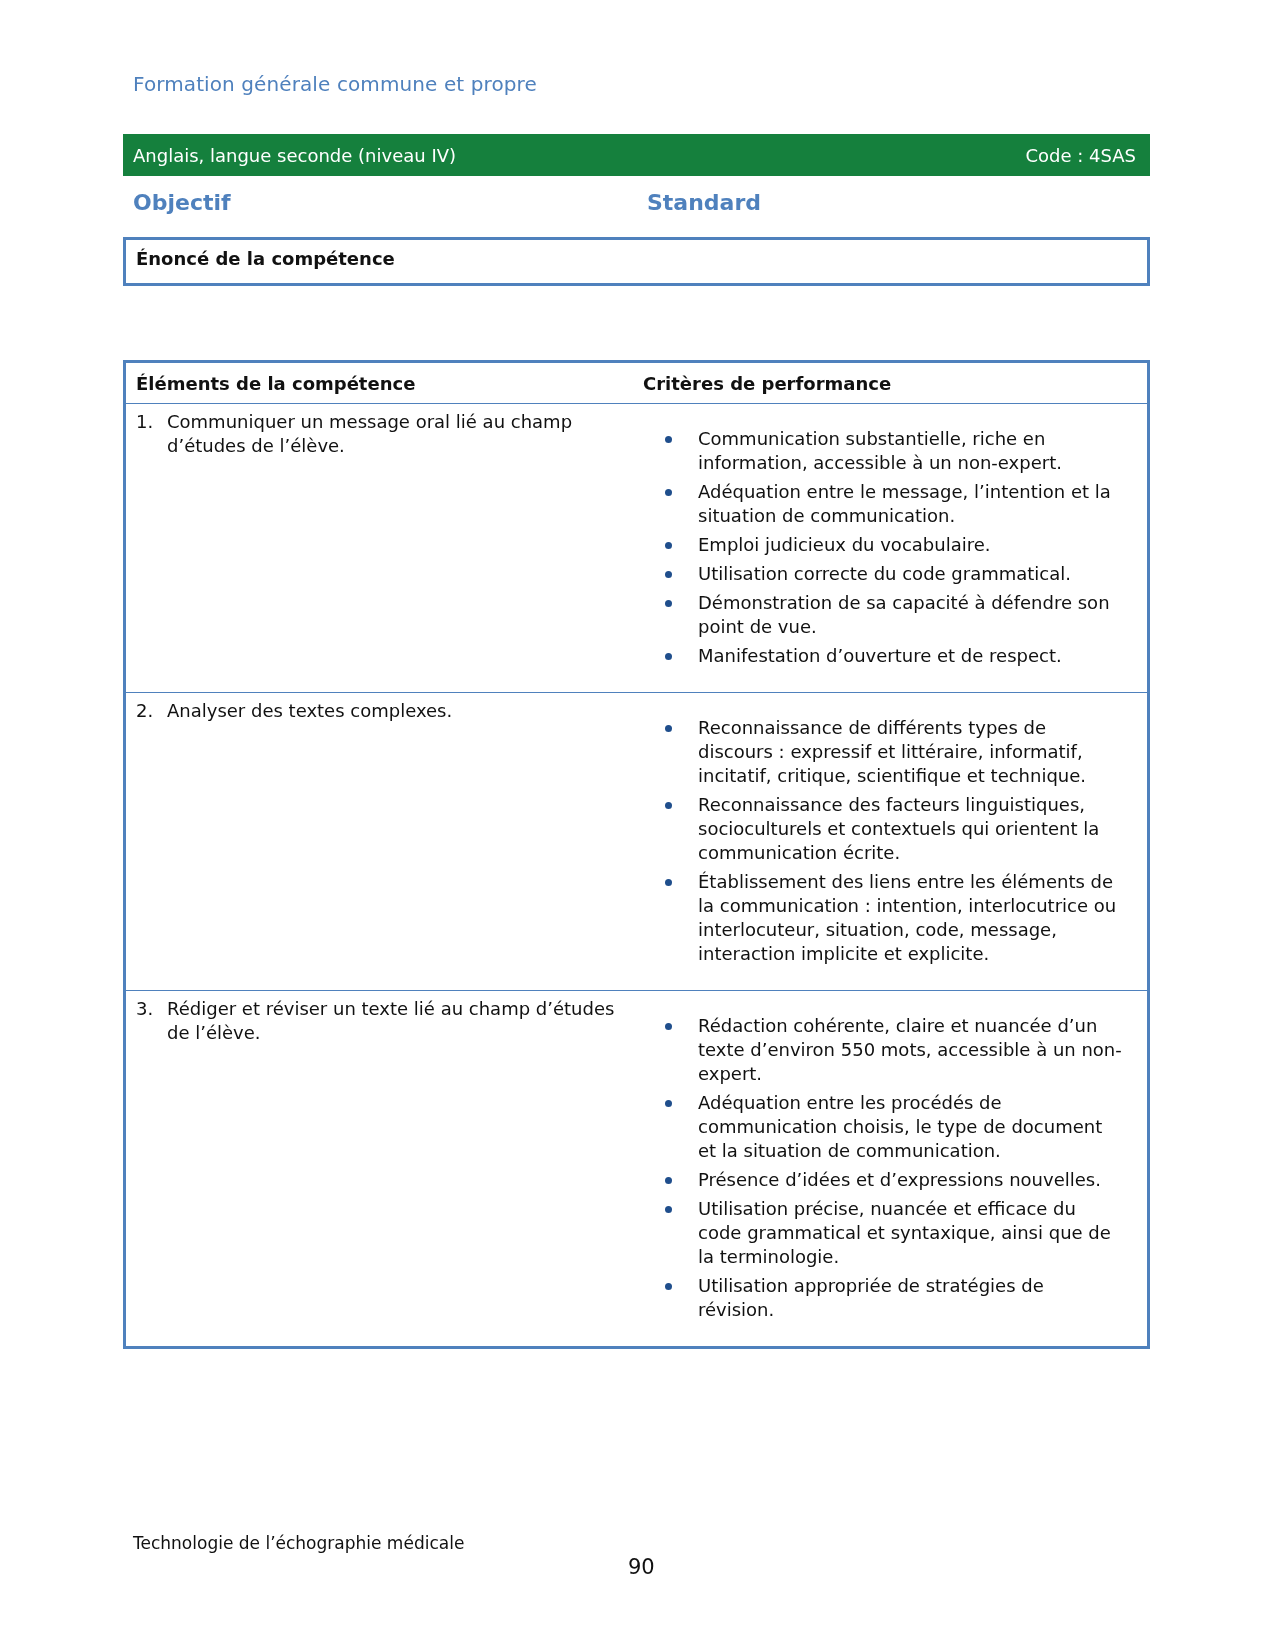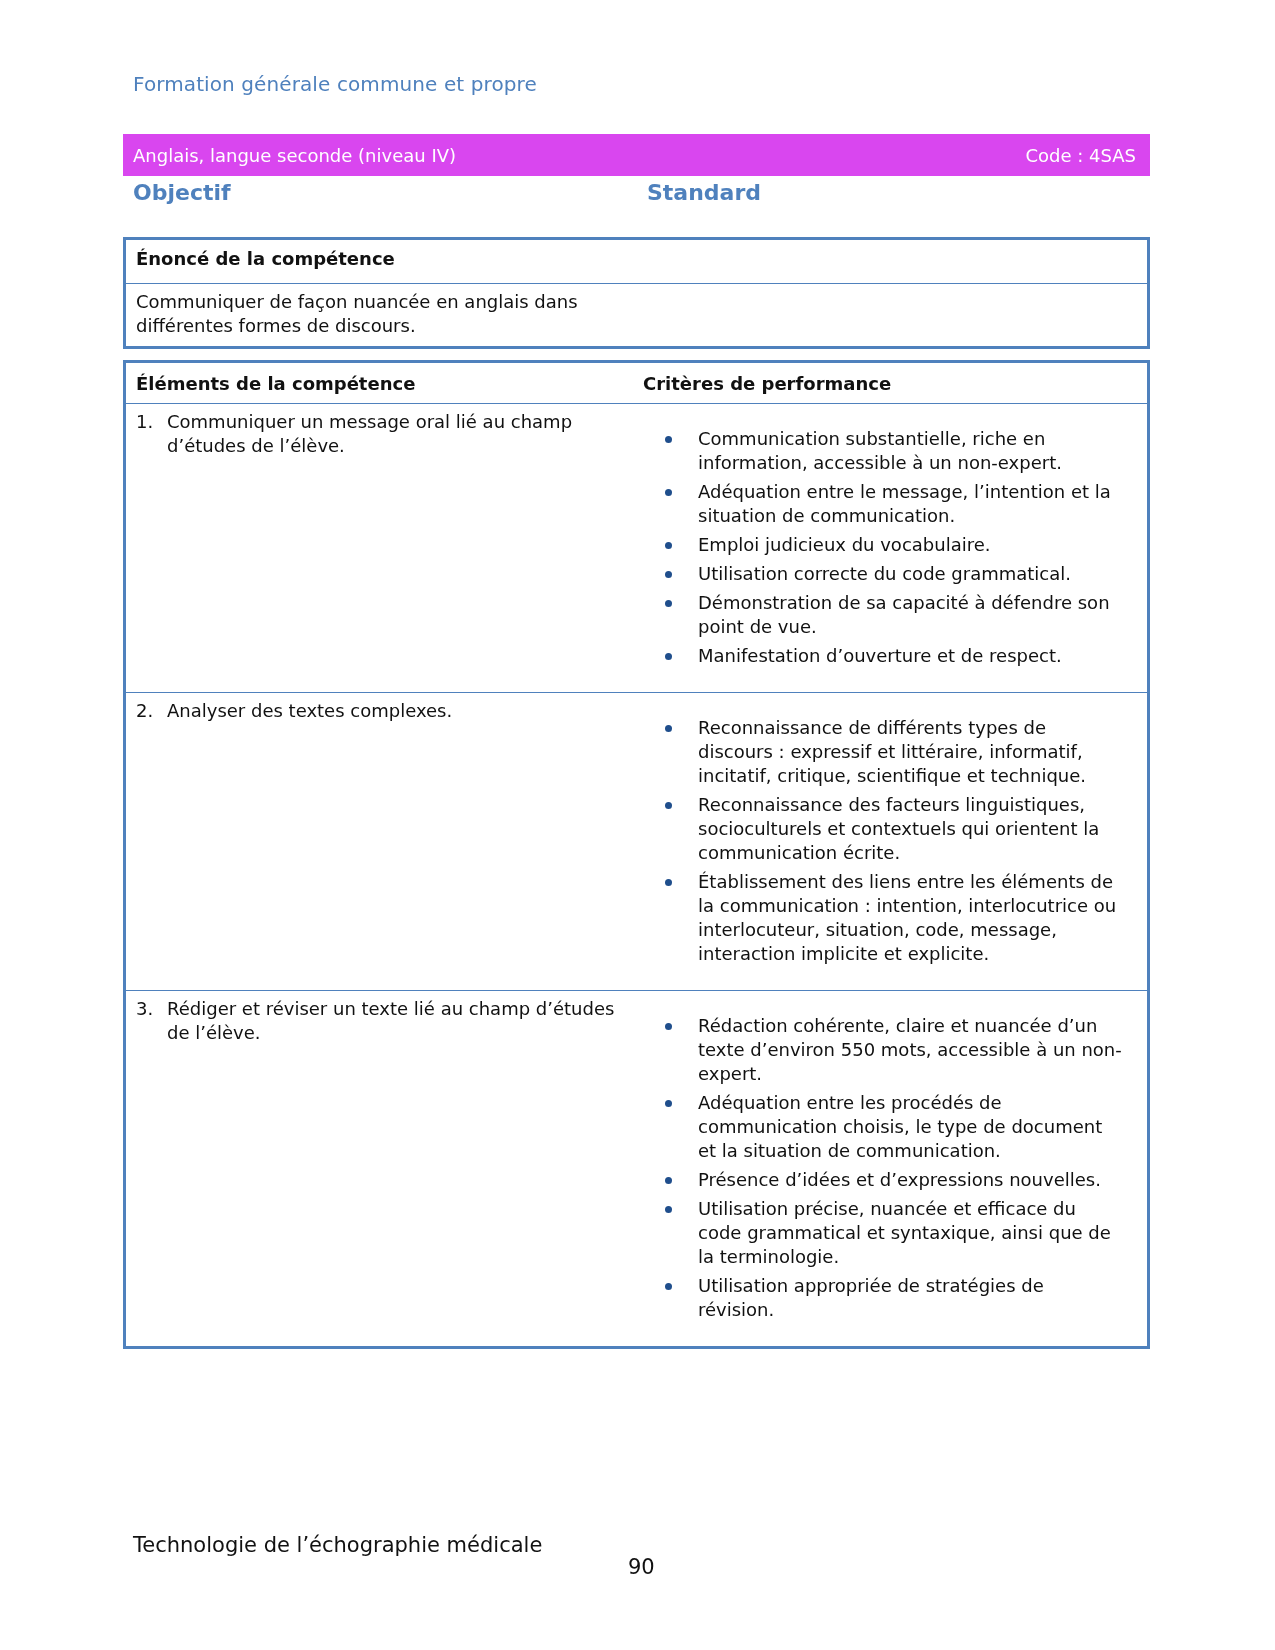--- a/index.html
+++ b/index.html
@@ -1,19 +1,19 @@
 <!DOCTYPE html>
 <html><head>
 <meta charset="utf-8">
 <style>
   html, body { margin:0; padding:0; background:#ffffff; }
   body { width:1275px; height:1650px; position:relative; font-family:"DejaVu Sans", sans-serif; color:#111; overflow:hidden; }
   .section-title { position:absolute; left:133px; top:72px; font-size:20px; color:#4f81bd; letter-spacing:0.1px; }
-  .course-bar { position:absolute; left:123px; top:134px; width:1027px; height:42px; background:#d946ef; color:#fff; font-size:18px; display:flex; align-items:center; justify-content:space-between; box-sizing:border-box; padding:0 14px 0 10px; }
-  .col-heading { position:absolute; top:180px; font-size:22px; font-weight:bold; color:#4f81bd; }
+  .course-bar { position:absolute; left:123px; top:134px; width:1027px; height:42px; background:#15803d; color:#fff; font-size:18px; display:flex; align-items:center; justify-content:space-between; box-sizing:border-box; padding:0 14px 0 10px; }
+  .col-heading { position:absolute; top:190px; font-size:22px; font-weight:bold; color:#4f81bd; }
   .h-objectif { left:133px; }
   .h-standard { left:647px; }
   table { border-collapse:collapse; position:absolute; left:123px; width:1027px; border:3px solid #4f81bd; box-sizing:border-box; font-size:18px; line-height:24px; }
   table td, table th { border-top:1px solid #4f81bd; vertical-align:top; text-align:left; padding:0; }
   .t1 { top:237px; }
   .t1 .hd { height:41px; font-weight:bold; padding:7px 10px 12px 10px; box-sizing:border-box; border-top:none; }
   .t1 .bd { padding:6px 10px 8px 10px; height:60px; box-sizing:border-box; }
   .t1 .bd span { display:block; width:470px; }
   .t2 { top:360px; }
   .t2 .hd { height:42px; font-weight:bold; box-sizing:border-box; padding:9px 10px 4px 10px; border-top:none; }
@@ -22,45 +22,40 @@
   .elem .num { width:31px; flex:none; }
   .elem .txt { width:455px; }
   ul.crit { list-style:none; margin:15px; padding:8px 10px 4px 0; }
   ul.crit li { display:flex; margin-bottom:5px; }
   ul.crit li .bul { width:50px; flex:none; position:relative; }
   ul.crit li .bul::before { content:""; position:absolute; left:17px; top:9px; width:7px; height:7px; border-radius:50%; background:#1f4e8c; }
   ul.crit li .ctxt { flex:1; }
   .r1 td { height:258px; }
   .r2 td { height:266px; }
   .r3 td { height:275px; }
-  .footer-title { position:absolute; left:133px; top:1533px; font-size:21px; color:#111; }
+  .footer-title { position:absolute; left:133px; top:1533px; font-size:17px; color:#111; }
   .page-num { position:absolute; left:628px; top:1555px; font-size:21px; color:#111; }
 </style>
 </head>
 <body>
 
 <div class="section-title">Formation générale commune et propre</div>
 
 <div class="course-bar">
   <span>Anglais, langue seconde (niveau IV)</span>
   <span>Code : 4SAS</span>
 </div>
 
 <div class="col-heading h-objectif">Objectif</div>
 <div class="col-heading h-standard">Standard</div>
 
 <table class="t1">
   <tbody>
       <tr>
         <th class="hd">Énoncé de la compétence</th>
-      </tr>
-  <tr>
-        <td class="bd">
-          <span>Communiquer de façon nuancée en anglais dans différentes formes de discours.</span>
-        </td>
       </tr>
 </tbody>
   </table>
 
 <table class="t2">
   <tbody>
       <tr>
     <th class="hd c1">Éléments de la compétence</th>
     <th class="hd">Critères de performance</th>
   </tr>

